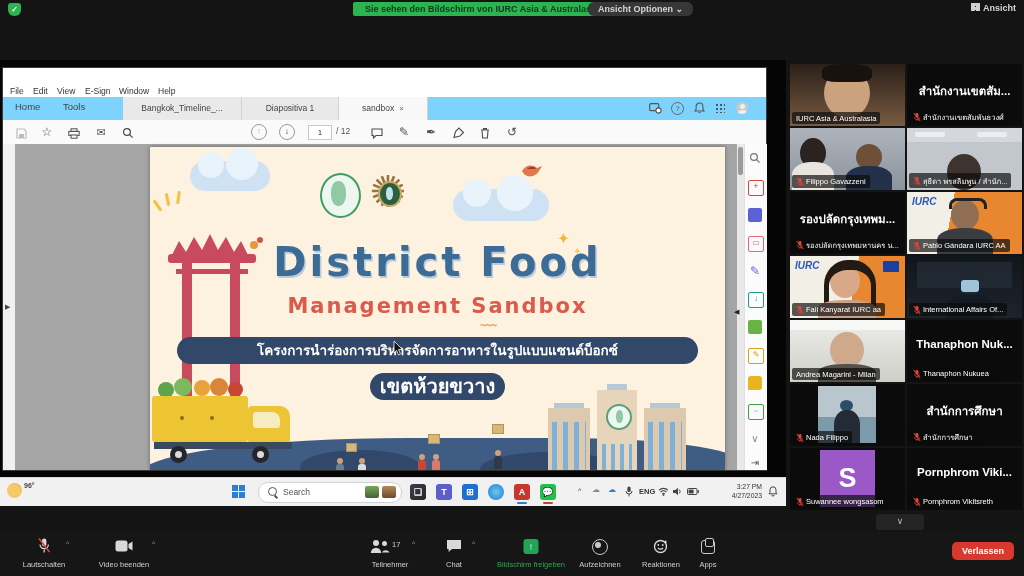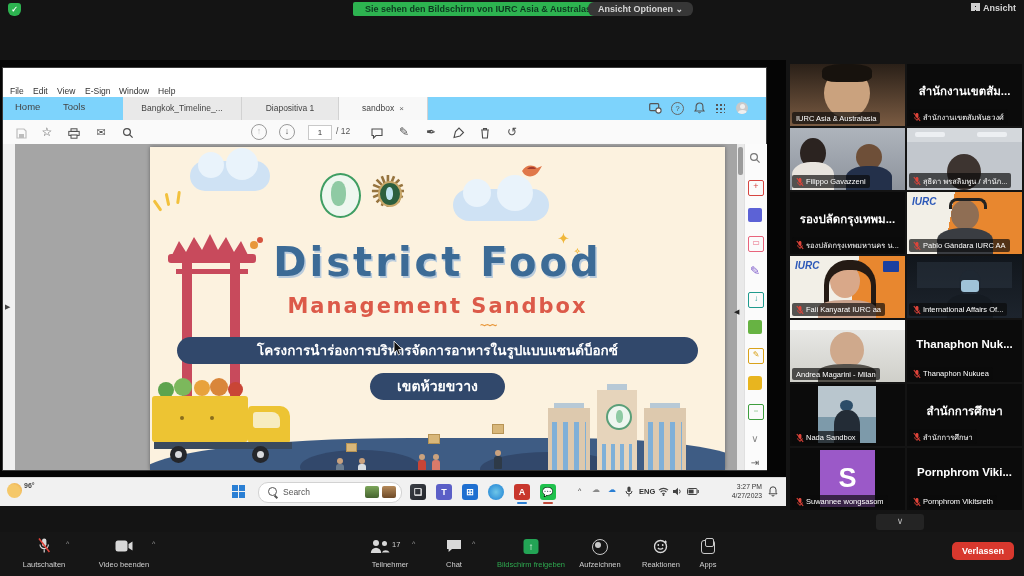--- a/index.html
+++ b/index.html
@@ -72,21 +72,21 @@
   .spark{color:#f0b73a;font-weight:bold;}
   .ray{width:3px;height:13px;background:#f2c13d;border-radius:2px;}
   .title1{left:0;right:0;top:92px;text-align:center;font-size:40px;font-weight:bold;color:#3c6b96;
           letter-spacing:3px;font-family:"DejaVu Sans",sans-serif;text-shadow:1.5px 1.5px 0 #b9cbdc;}
   .title2{left:0;right:0;top:147px;text-align:center;font-size:21px;font-weight:bold;color:#dc5a49;
           letter-spacing:2px;font-family:"DejaVu Sans",sans-serif;}
   .squig{left:330px;top:172px;color:#e8973a;font-size:11px;font-weight:bold;letter-spacing:-1px;}
   .pill{background:#31486b;border-radius:15px;color:#fff;font-weight:bold;text-align:center;
         white-space:nowrap;overflow:hidden;}
   .pill1{left:27px;top:190px;width:521px;height:27px;font-size:13.5px;line-height:27px;}
-  .pill2{left:220px;top:226px;width:135px;height:27px;font-size:14px;line-height:27px;}
+  .pill2{left:220px;top:226px;width:135px;height:27px;font-size:20px;line-height:27px;}
   .ground{left:-10px;bottom:-8px;width:600px;height:40px;background:#3e5c84;border-radius:45% 30% 0 0/ 90% 60% 0 0;}
   .gblob{background:#32486b;border-radius:50%;}
 
   
   .truck{left:2px;bottom:2px;width:150px;height:88px;}
   .truck .veg{position:absolute;border-radius:50%;}
   .truck .box{position:absolute;left:0;top:16px;width:96px;height:46px;background:#edc433;border-radius:3px;}
   .truck .box i{position:absolute;top:20px;width:4px;height:4px;background:#8a6d1d;border-radius:50%;}
   .truck .cab{position:absolute;left:96px;top:26px;width:42px;height:38px;background:#edc433;border-radius:4px 10px 4px 4px;}
   .truck .cab i{position:absolute;left:5px;top:6px;width:27px;height:16px;background:#f7ecc0;border-radius:3px 8px 3px 3px;}
@@ -564,21 +564,21 @@
       <div class="photo-inner">
         <div class="ph-head" style="left:22px;top:14px;width:13px;height:11px;background:#2c4d68;"></div>
         <div class="ph-body" style="left:16px;top:24px;width:26px;height:33px;background:#232c36;"></div>
       </div>
       <div class="tlabel">
           <svg width="8" height="10" viewBox="0 0 10 12">
             <rect x="3.2" y="1" width="3.6" height="6" rx="1.8" fill="#e0443a"></rect>
             <path d="M2 6.2a3 3 0 0 0 6 0M5 9.2V11" stroke="#e0443a" fill="none"></path>
             <line x1="1" y1="1" x2="9" y2="11" stroke="#e0443a" stroke-width="1.4"></line>
           </svg>
-          <span>Nada Sandbox</span>
+          <span>Nada Filippo</span>
         </div>
     </div>
 
     <div class="tile" style="left:117px;top:320px;">
       <div class="bigname">สำนักการศึกษา</div>
       <div class="tlabel">
           <svg width="8" height="10" viewBox="0 0 10 12">
             <rect x="3.2" y="1" width="3.6" height="6" rx="1.8" fill="#e0443a"></rect>
             <path d="M2 6.2a3 3 0 0 0 6 0M5 9.2V11" stroke="#e0443a" fill="none"></path>
             <line x1="1" y1="1" x2="9" y2="11" stroke="#e0443a" stroke-width="1.4"></line>

